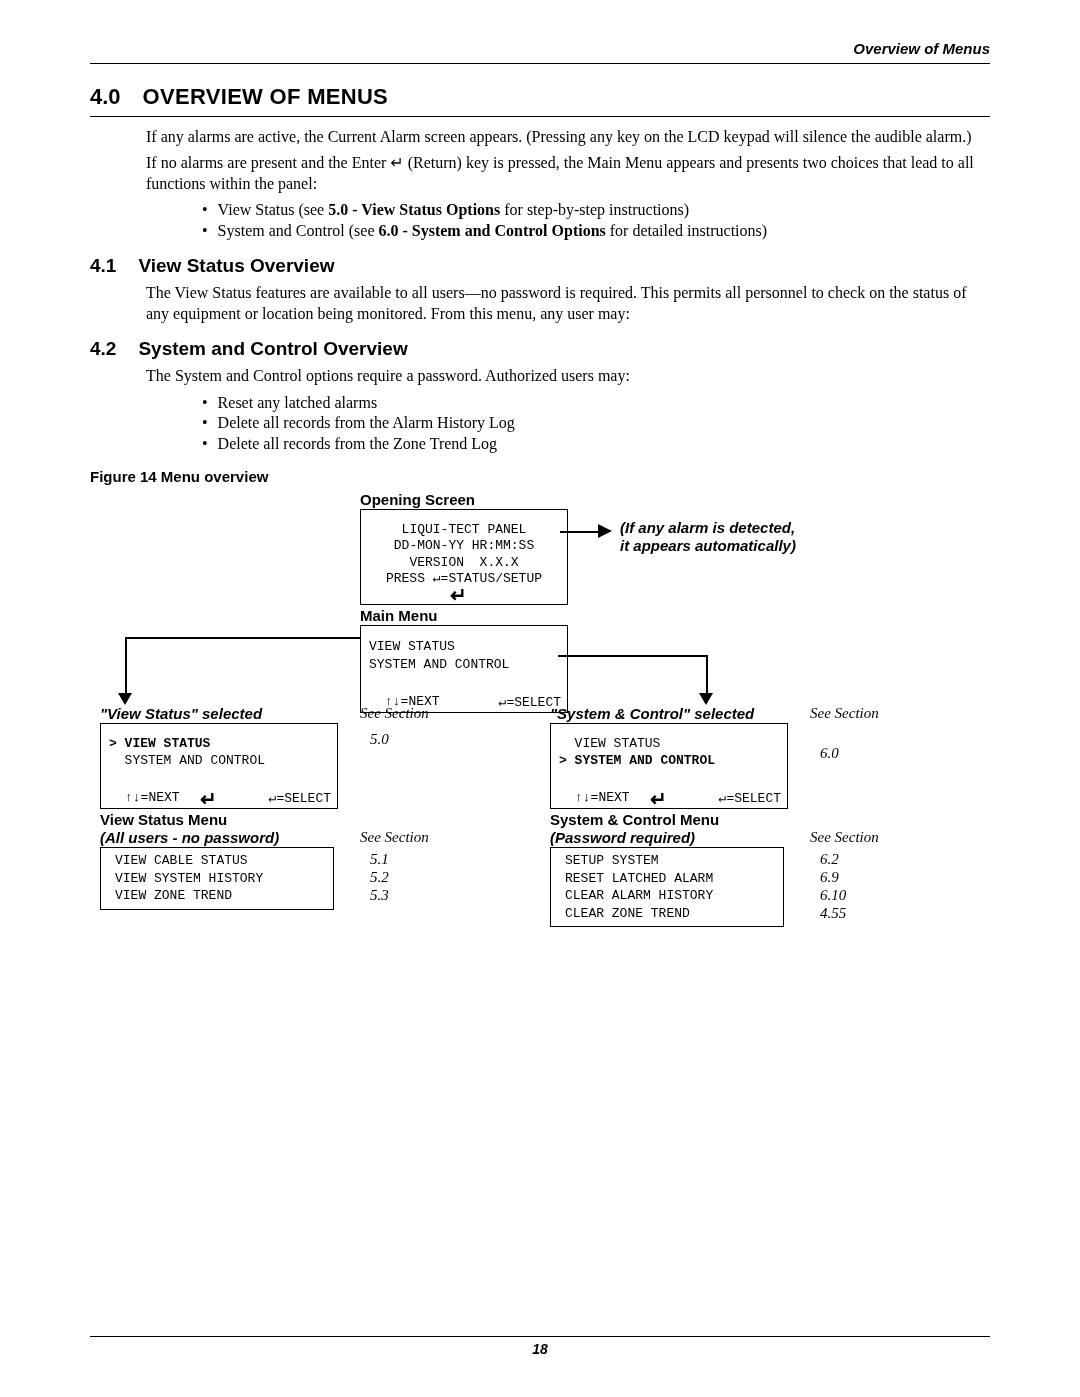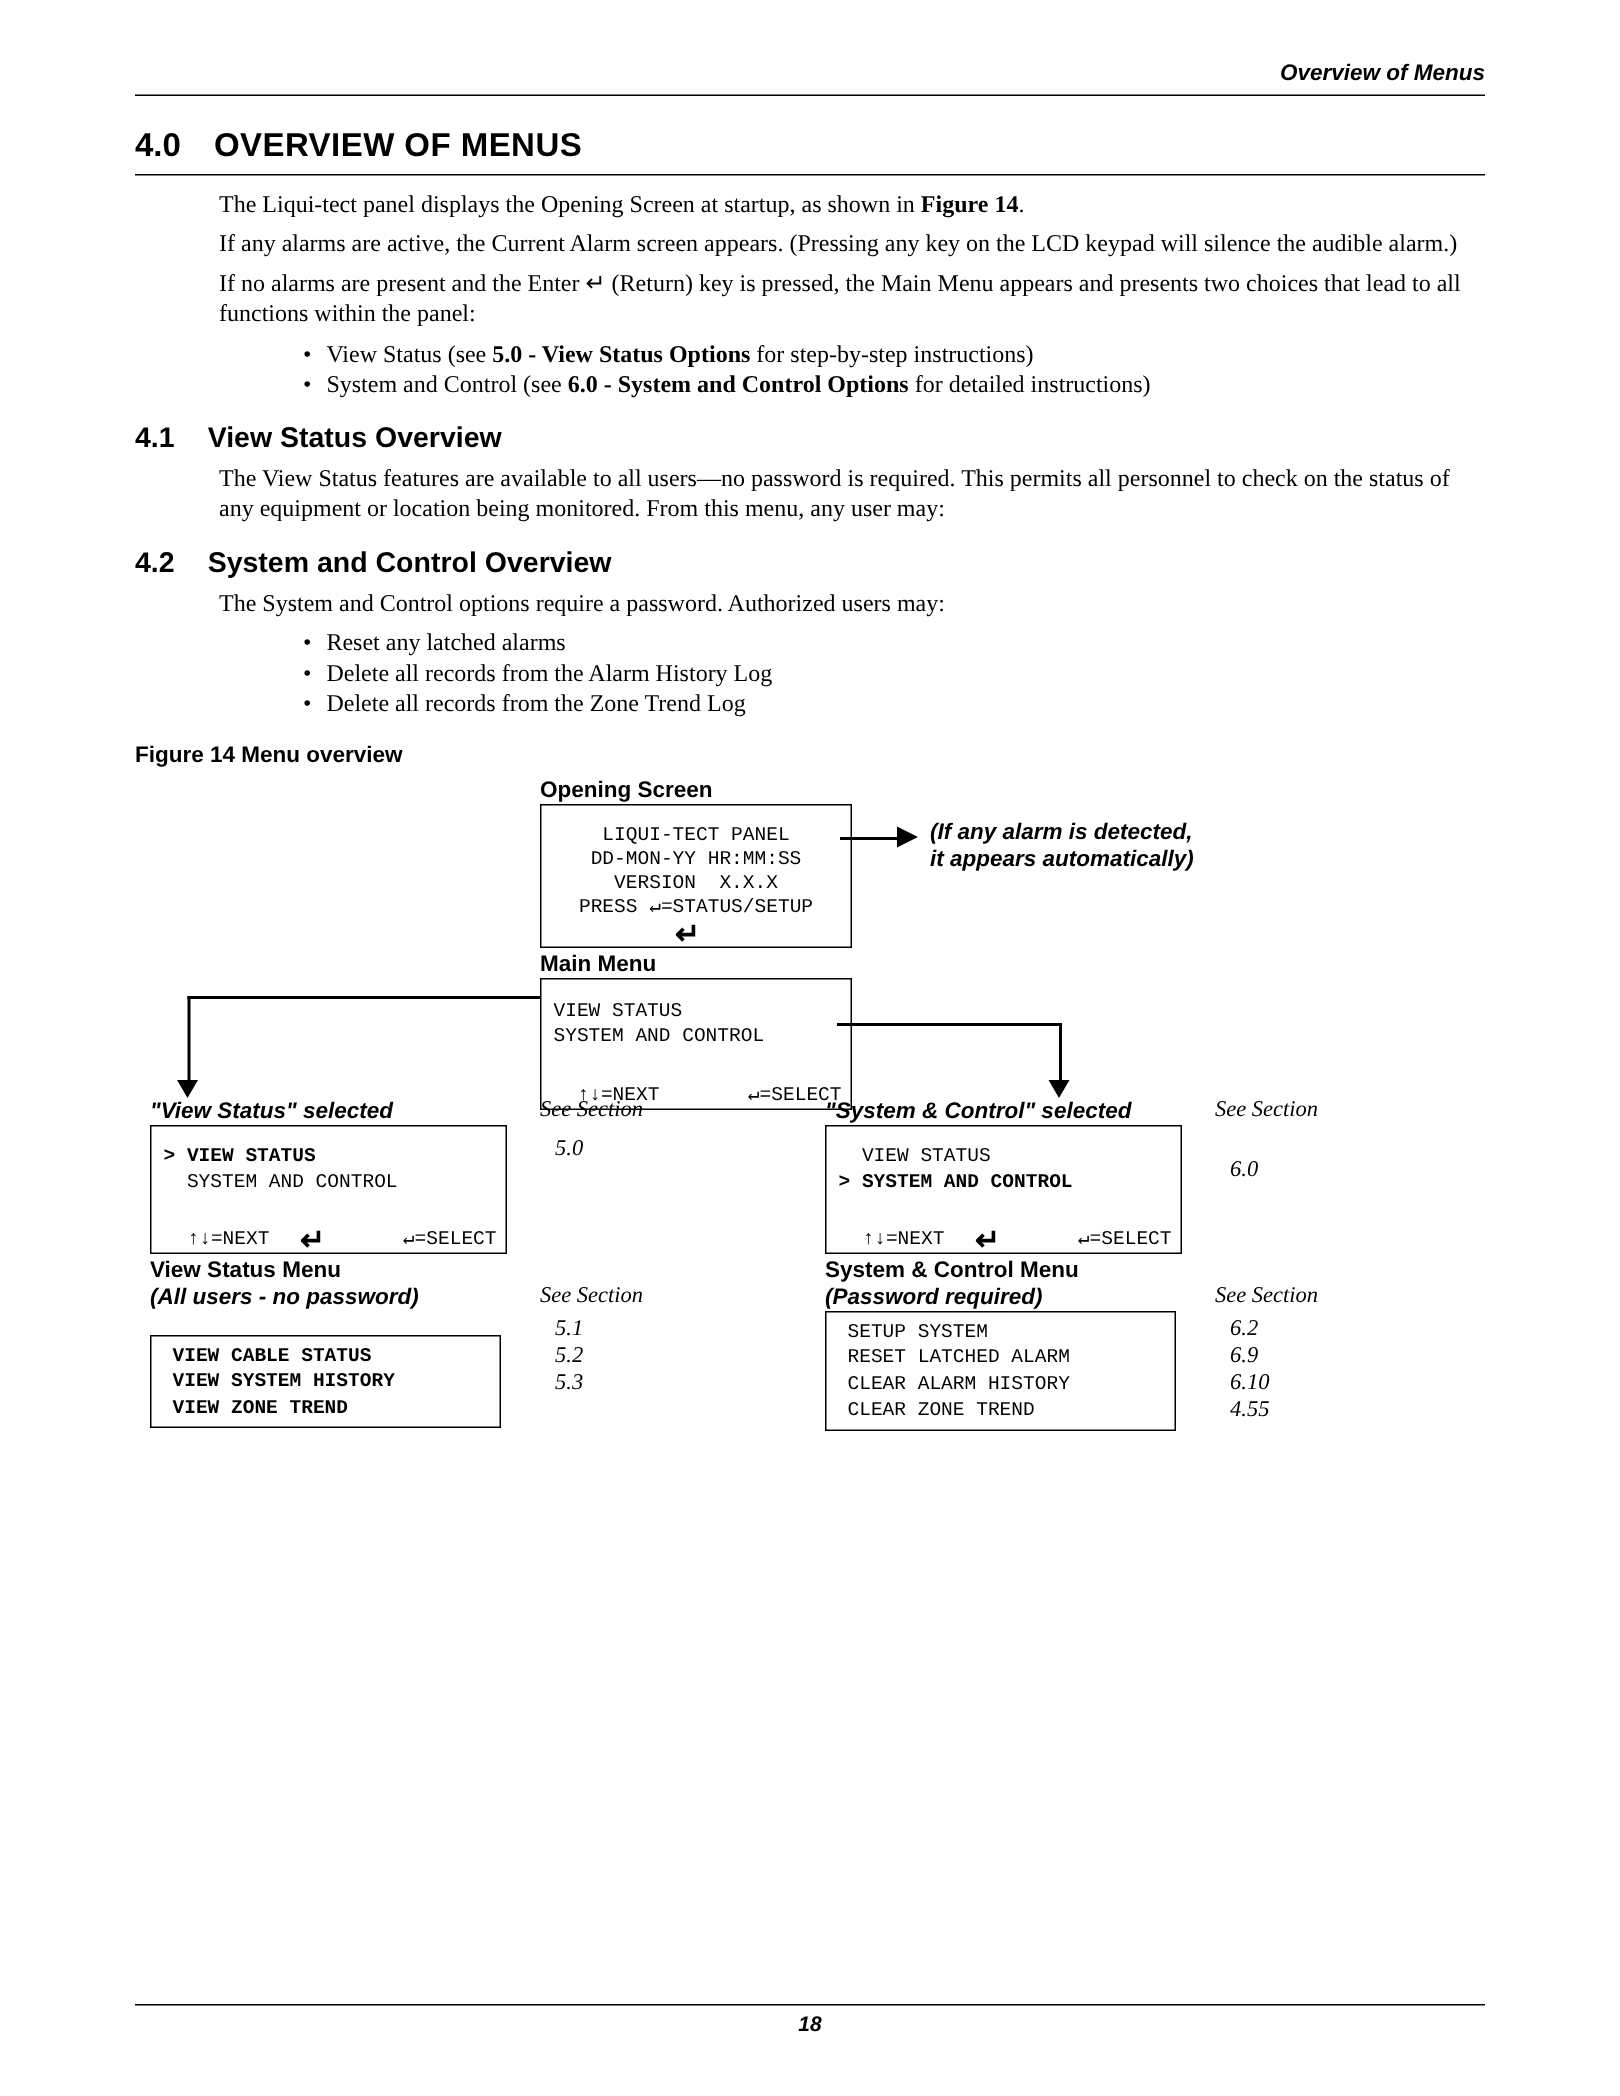--- a/index.html
+++ b/index.html
@@ -74,23 +74,20 @@
   <div class="running-head">Overview of Menus</div>
   <hr class="rule">
 
   <div class="h1row">
     <span class="h1num">4.0</span>
     <span class="h1txt">OVERVIEW OF MENUS</span>
   </div>
   <hr class="rule">
 
   <div class="body">
-    <p class="para">
-      <span>The Liqui-tect panel displays the Opening Screen at startup, as shown in </span><span class="b">Figure 14</span><span>.</span>
-    </p>
     <p class="para">If any alarms are active, the Current Alarm screen appears. (Pressing any key on the LCD keypad will silence the audible alarm.)</p>
     <p class="para">If no alarms are present and the Enter ↵ (Return) key is pressed, the Main Menu appears and presents two choices that lead to all functions within the panel:</p>
     <ul class="bul">
       <li><span>View Status (see </span><span class="b">5.0 - View Status Options</span><span> for step-by-step instructions)</span></li>
       <li><span>System and Control (see </span><span class="b">6.0 - System and Control Options</span><span> for detailed instructions)</span></li>
     </ul>
   </div>
 
   <div class="h2row">
     <span class="h2num">4.1</span>
@@ -173,21 +170,21 @@
       </div>
     </div>
     <div class="floatlabel seesec" style="left:710px; top:254px; font-style:italic;">6.0</div>
 
     <div class="enter-glyph" style="left:110px; top:296px;">↵</div>
     <div class="enter-glyph" style="left:560px; top:296px;">↵</div>
 
     <div class="floatlabel boxlabel" style="left:10px; top:320px;">View Status Menu</div>
     <div class="floatlabel sublabel" style="left:10px; top:338px;">(All users - no password)</div>
     <div class="floatlabel seesec" style="left:250px; top:338px;">See Section</div>
-    <div class="listbox" style="left:10px; top:372px; width:210px;font-weight:bold;">
+    <div class="listbox" style="left:10px; top:356px; width:210px;">
       <div class="mono" style="font-size:13px; line-height:1.35;">VIEW CABLE STATUS</div>
       <div class="mono" style="font-size:13px; line-height:1.35;">VIEW SYSTEM HISTORY</div>
       <div class="mono" style="font-size:13px; line-height:1.35;">VIEW ZONE TREND</div>
     </div>
     <div class="floatlabel seesec" style="left:260px; top:360px;">5.1</div>
     <div class="floatlabel seesec" style="left:260px; top:378px;">5.2</div>
     <div class="floatlabel seesec" style="left:260px; top:396px;">5.3</div>
 
     <div class="floatlabel boxlabel" style="left:460px; top:320px;">System &amp; Control Menu</div>
     <div class="floatlabel sublabel" style="left:460px; top:338px;">(Password required)</div>

